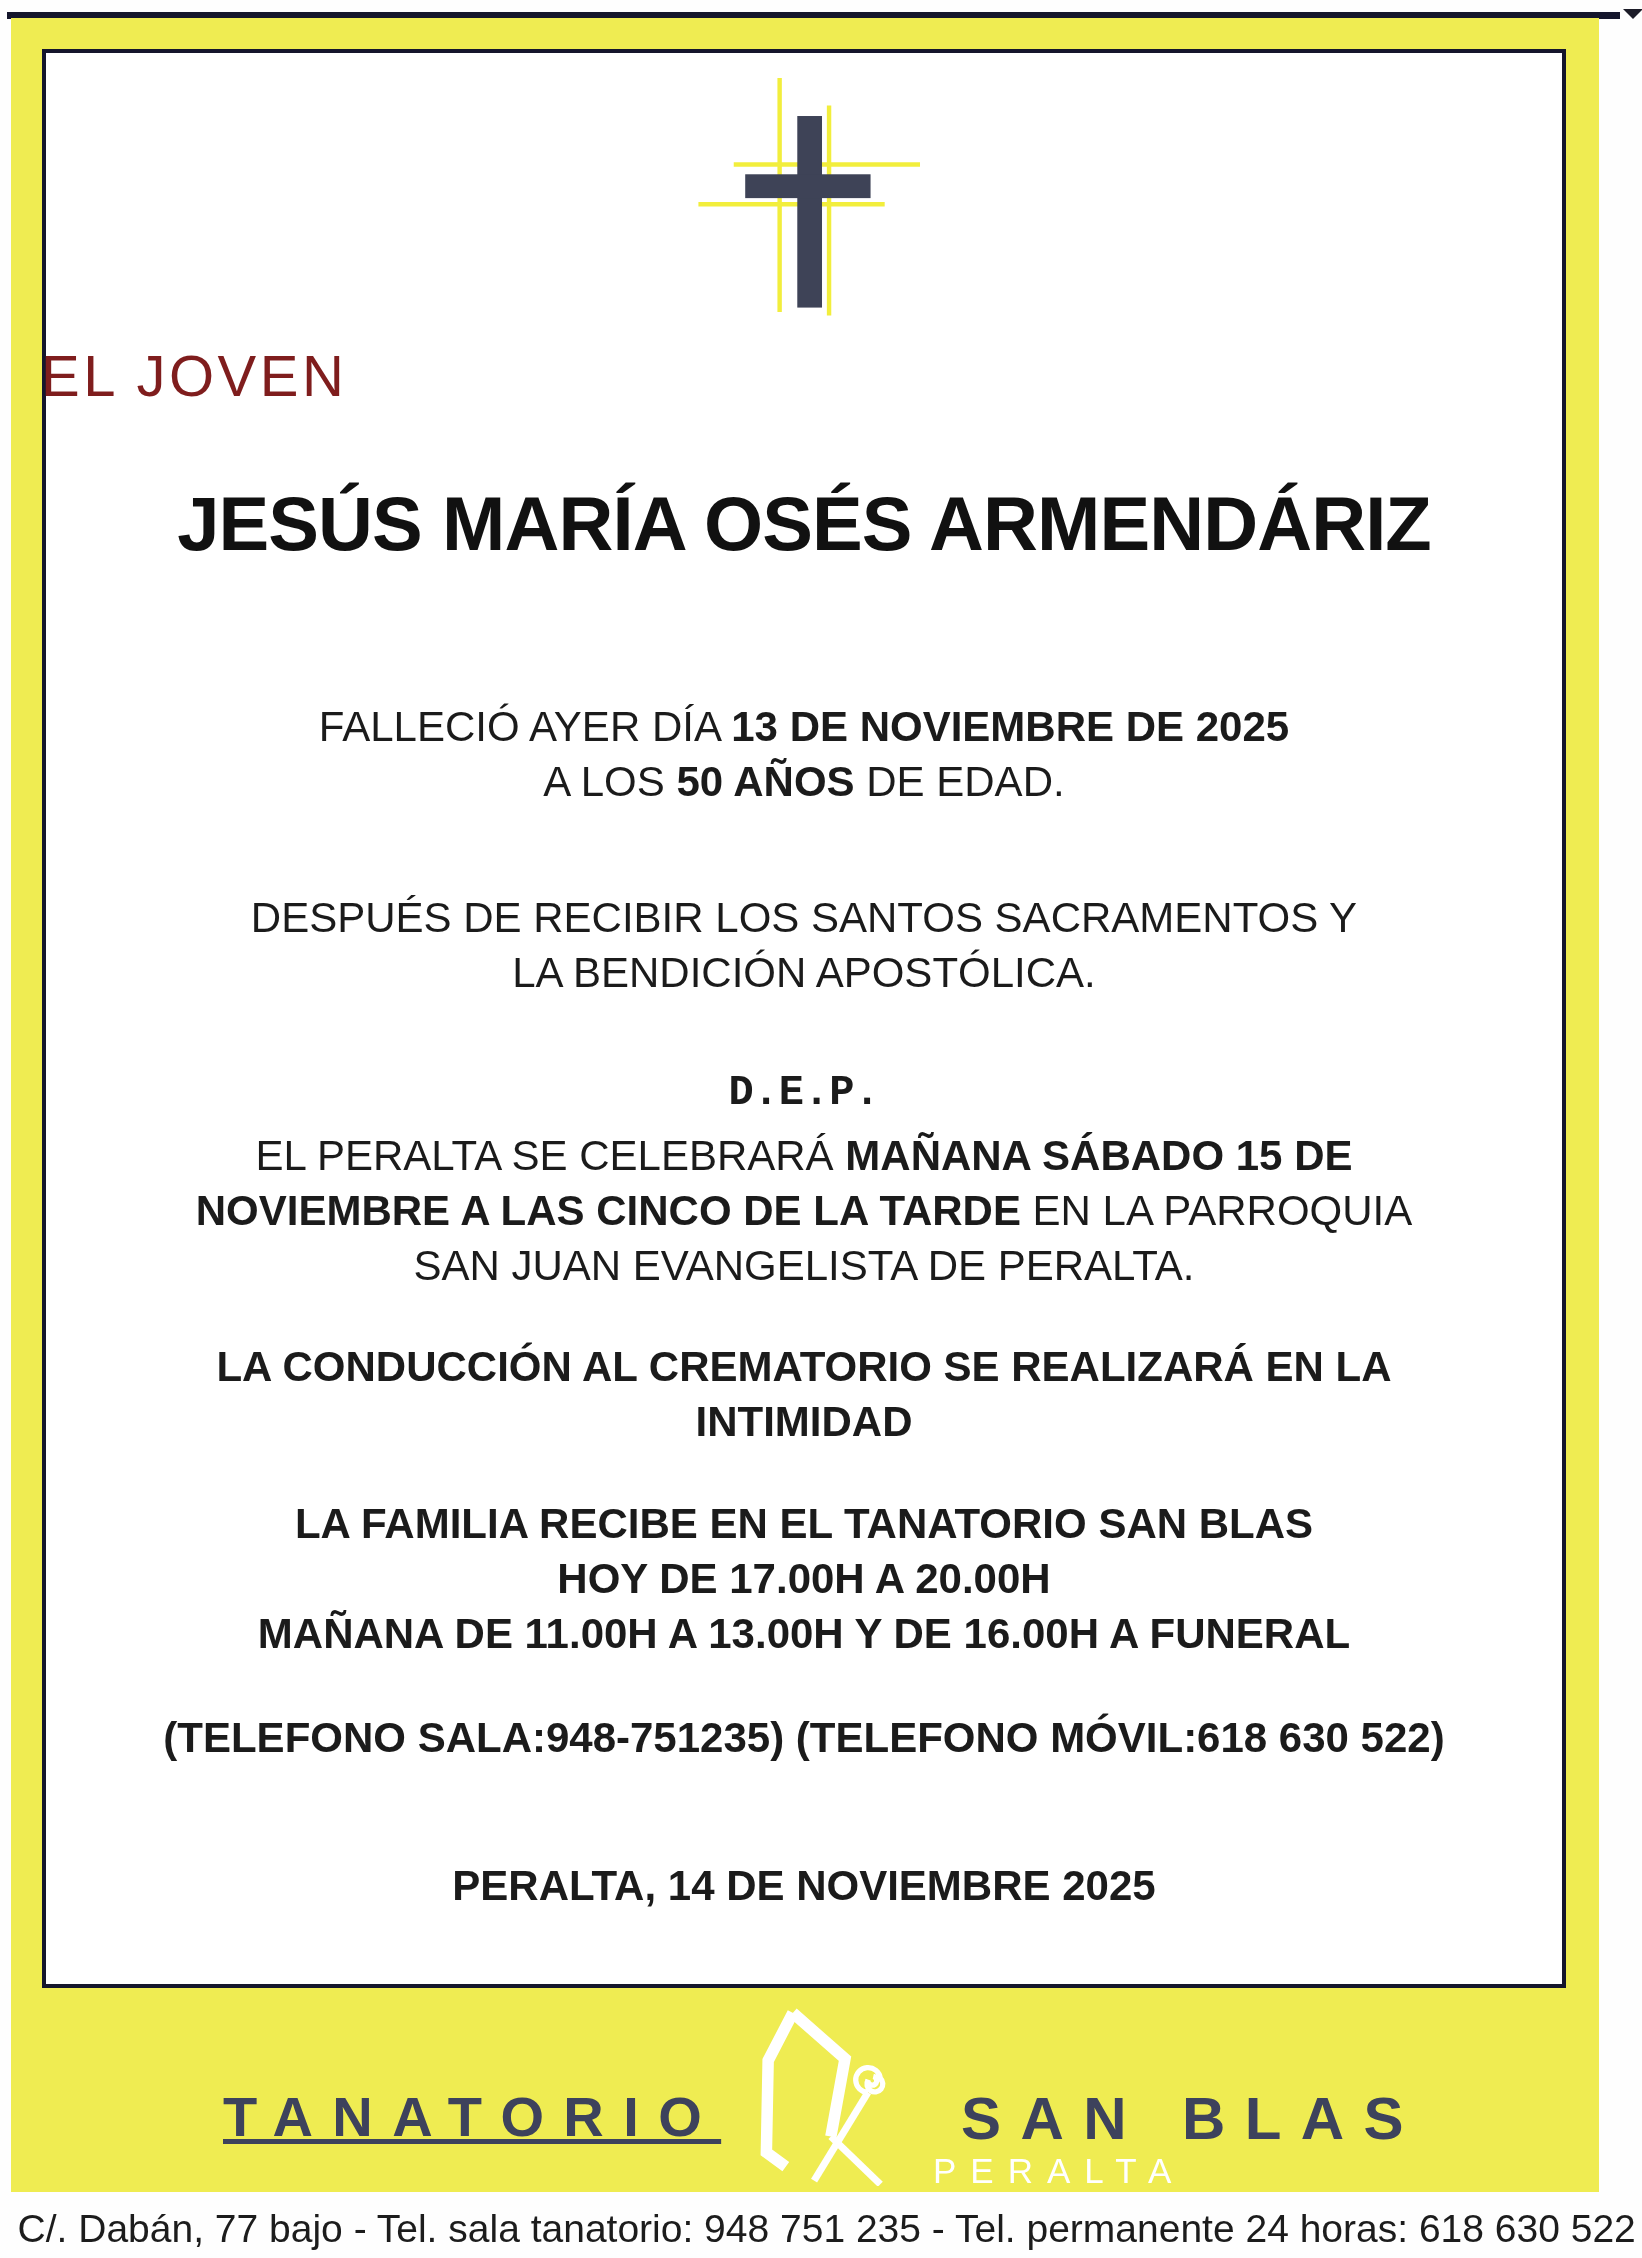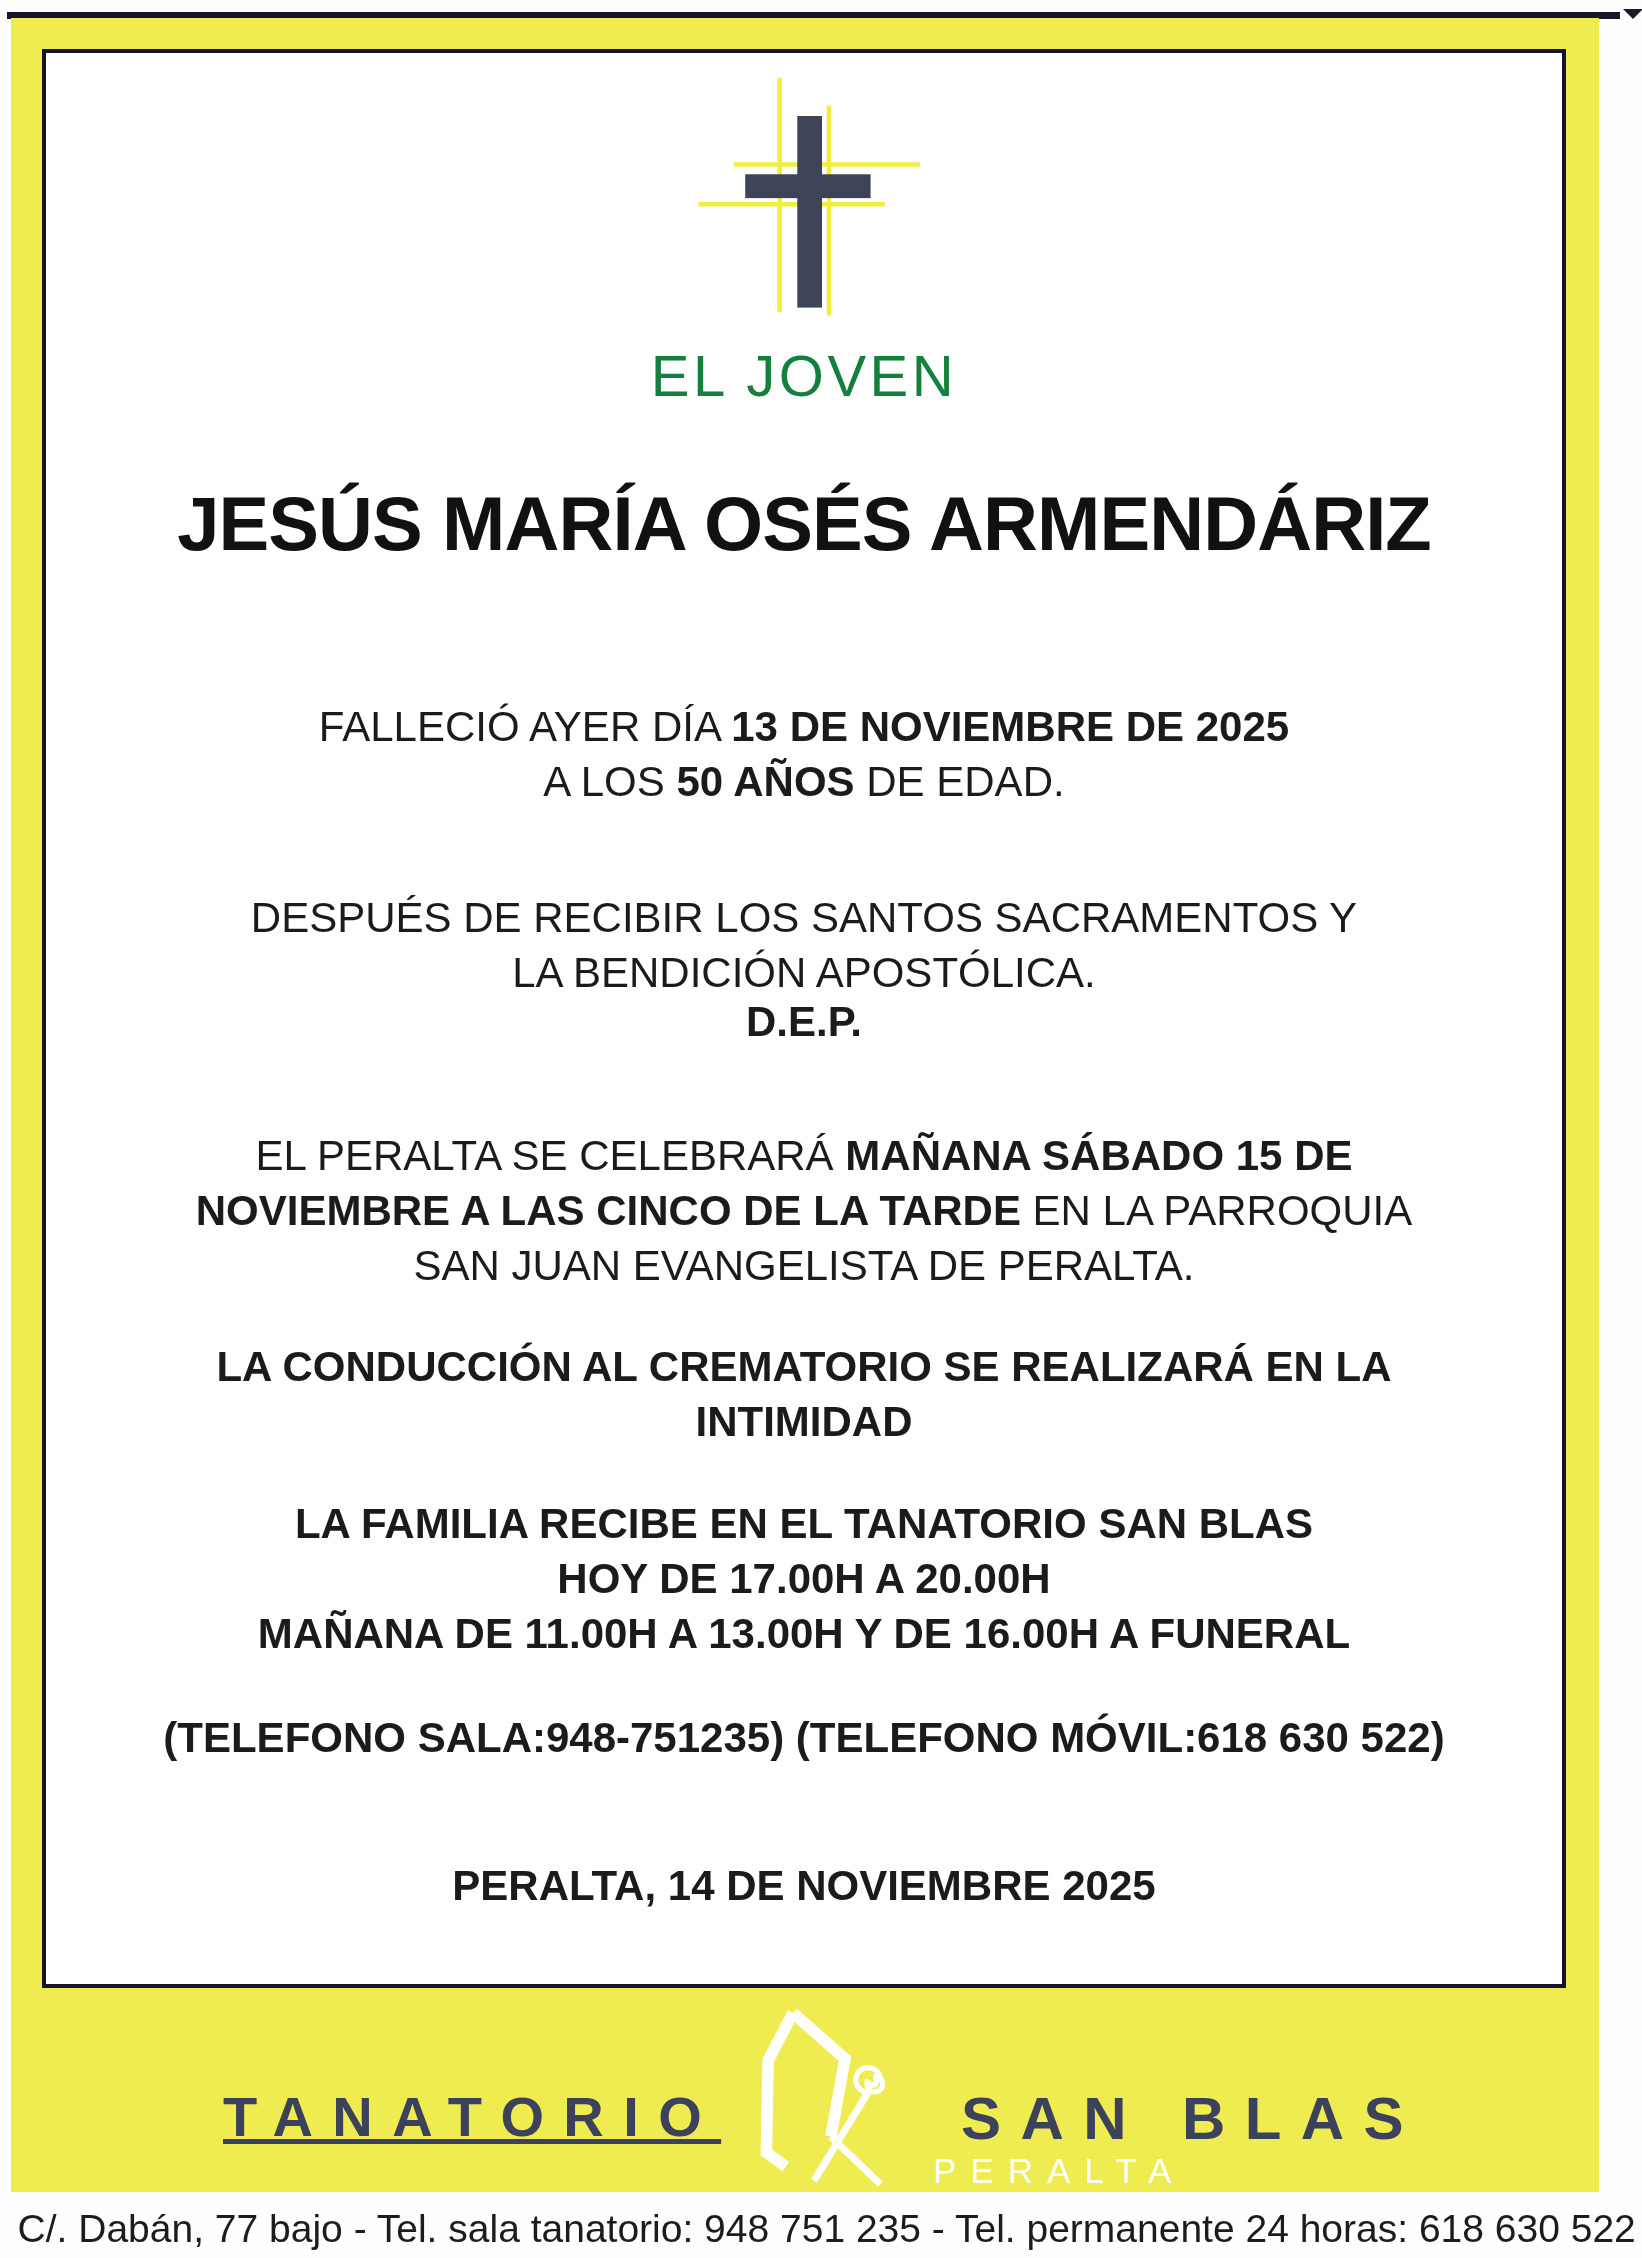--- a/index.html
+++ b/index.html
@@ -26,36 +26,36 @@
   .yellow-frame{left:10.6px;top:17.6px;width:1588px;height:2174px;background:var(--frame-yellow);}
   
   .inner-panel{
     left:42px;top:49px;width:1524px;height:1939px;
     background:#ffffff;border:4.4px solid var(--frame-line);box-sizing:border-box;
   }
   .cross-svg{left:679px;top:71px;width:256px;height:256px;}
   .ray{stroke:var(--ray-yellow);stroke-width:5;}
   .cross-fill{fill:var(--cross-navy);}
   .honorific{
-    left:41px;top:346px;width:1526px;text-align:center;
-    font-size:58px;letter-spacing:3.5px;color:#15803d;line-height:1.05;
+    left:41px;top:346px;width:1526px;text-align:left;
+    font-size:58px;letter-spacing:3.5px;color:#7f1d1d;line-height:1.05;
   }
   .deceased-name{
     left:41px;top:482px;width:1526px;text-align:center;
     font-size:76px;font-weight:bold;letter-spacing:-0.9px;color:#111;line-height:1.1;white-space:nowrap;
   }
   .para{
     left:41px;width:1526px;text-align:center;
     font-size:42px;line-height:55px;color:var(--text-black);
   }
   .para .b{font-weight:bold;}
   .para .r{font-weight:normal;}
   .p-death{top:699px;}
   .p-sacraments{top:890px;}
-  .p-dep{top:994px;font-weight:bold;}
+  .p-dep{top:1066px;font-weight:bold;font-family:Liberation Mono, monospace;}
   .p-funeral{top:1128px;}
   .p-cremation{top:1339px;}
   .p-visitation{top:1496px;}
   .p-phones{top:1710px;text-align:center;}
   .p-placedate{top:1858px;}
   
   .brand-left{
     left:223px;top:2084px;font-size:56px;font-weight:600;
     letter-spacing:19.4px;color:var(--brand-slate);white-space:nowrap;text-decoration:underline;
   }

